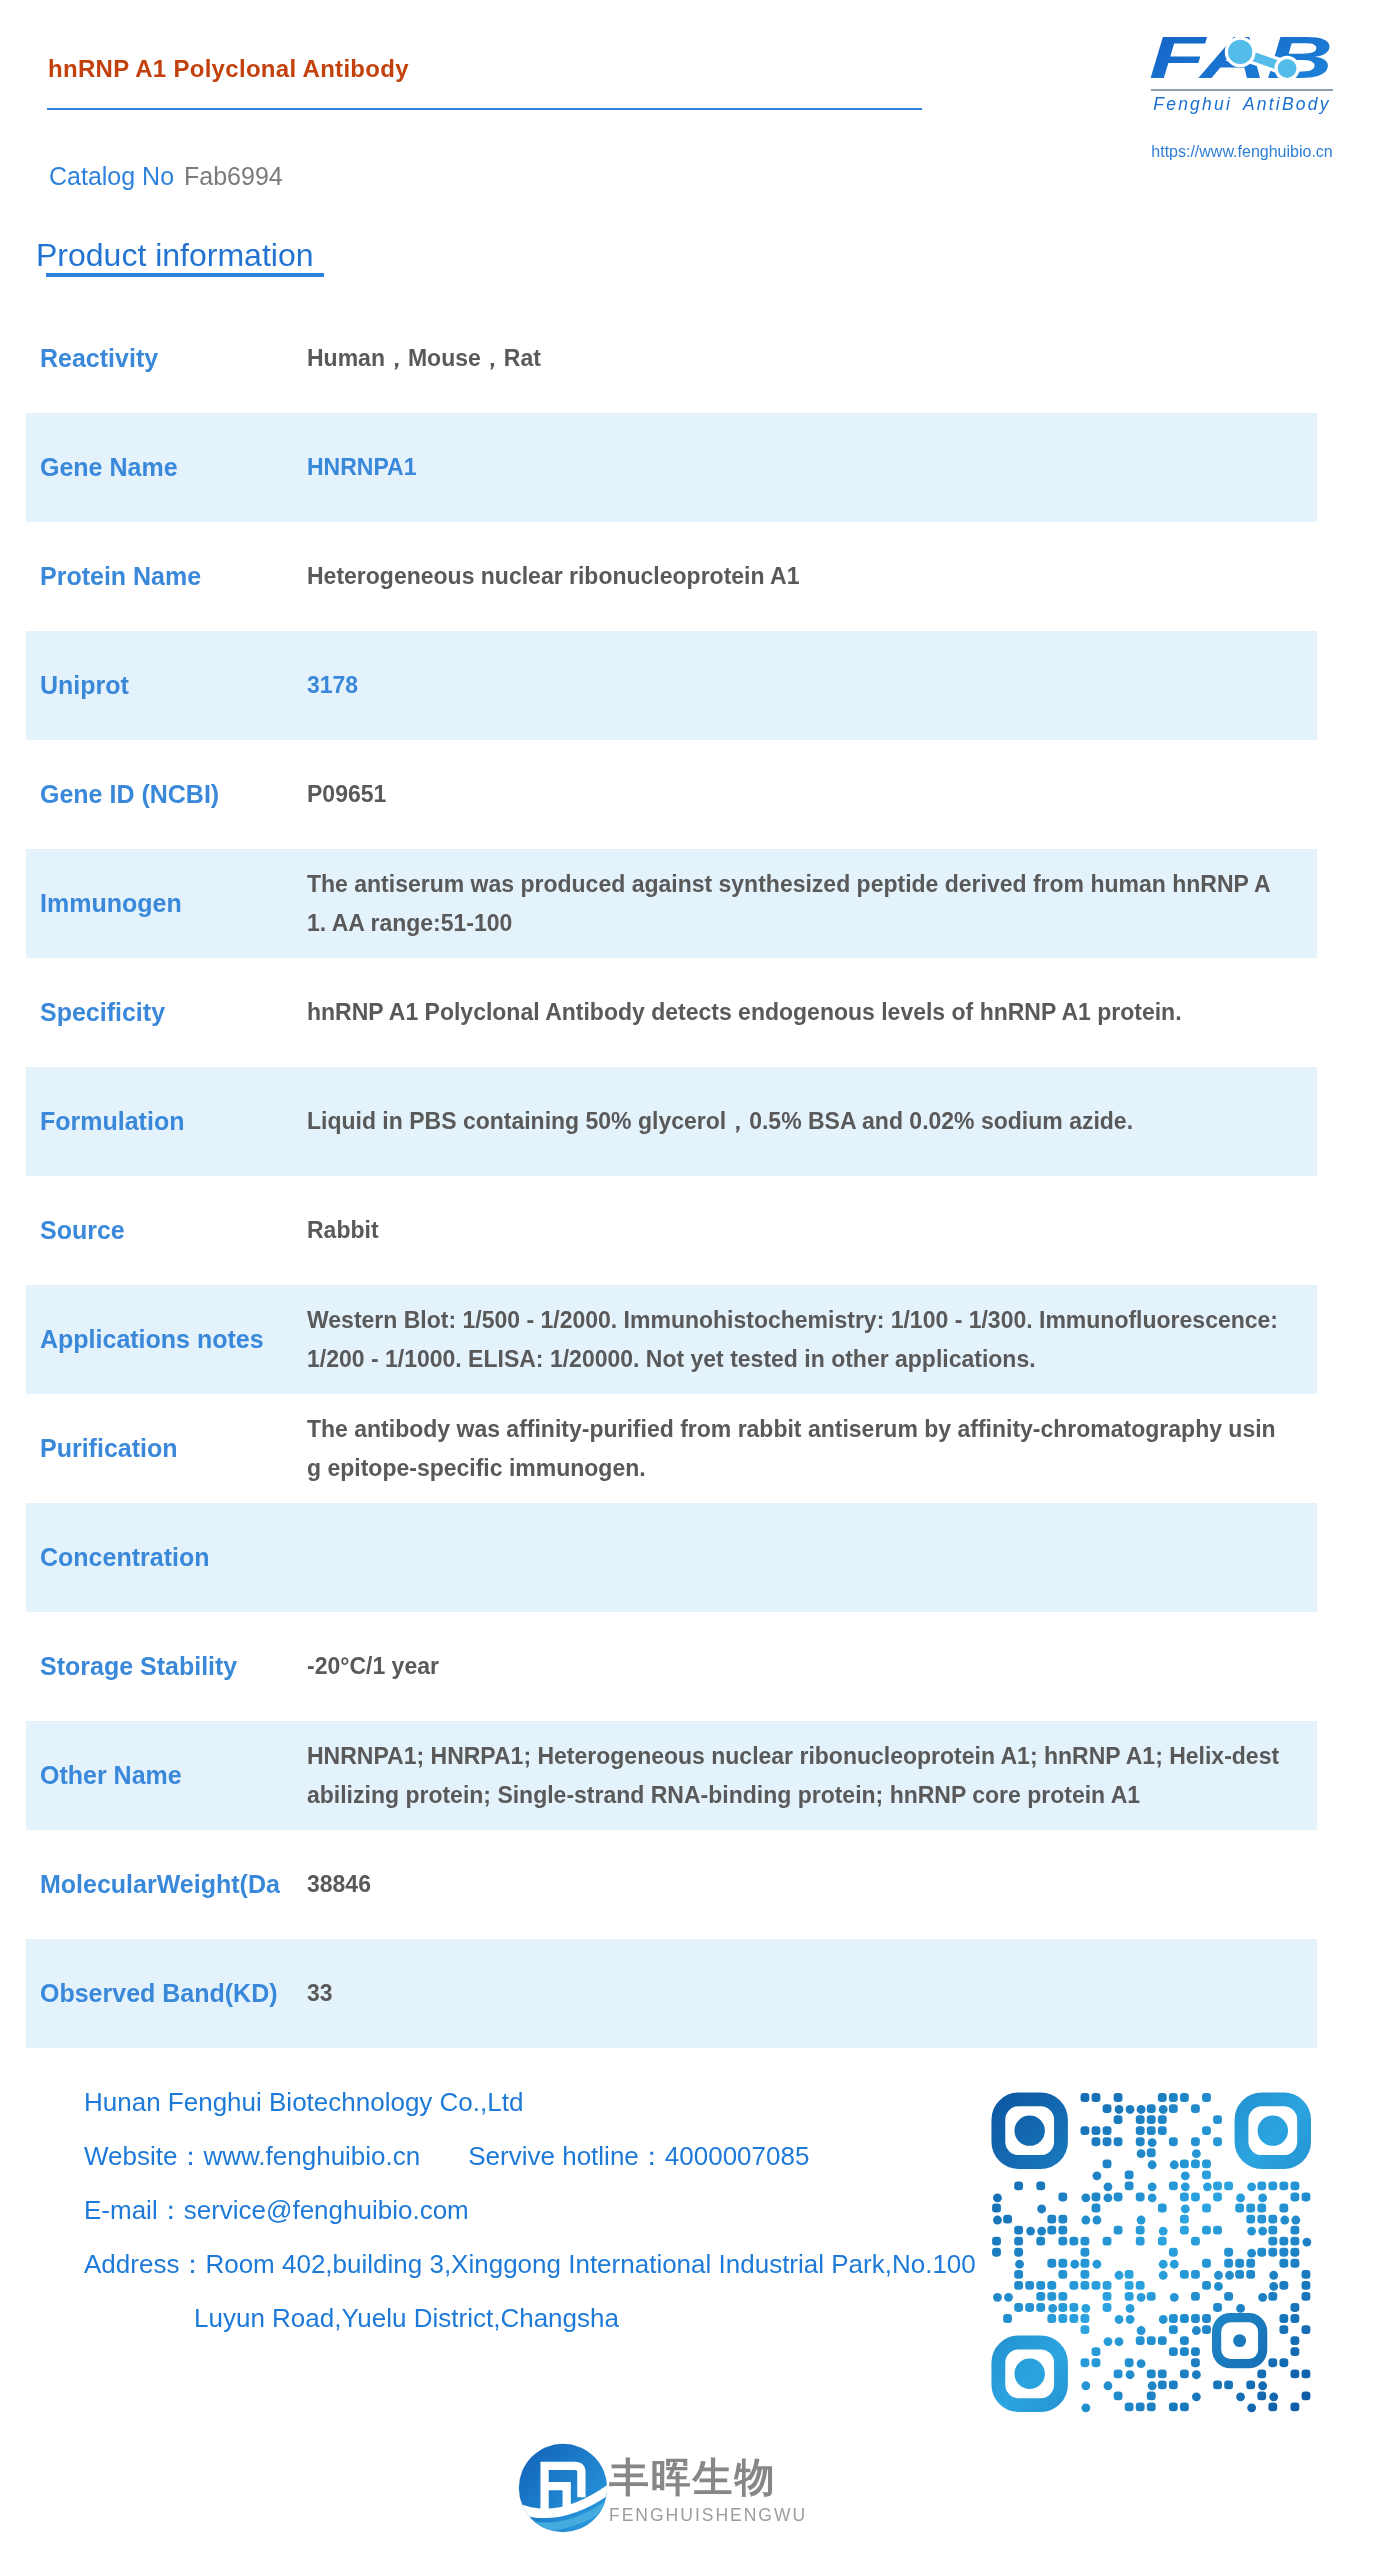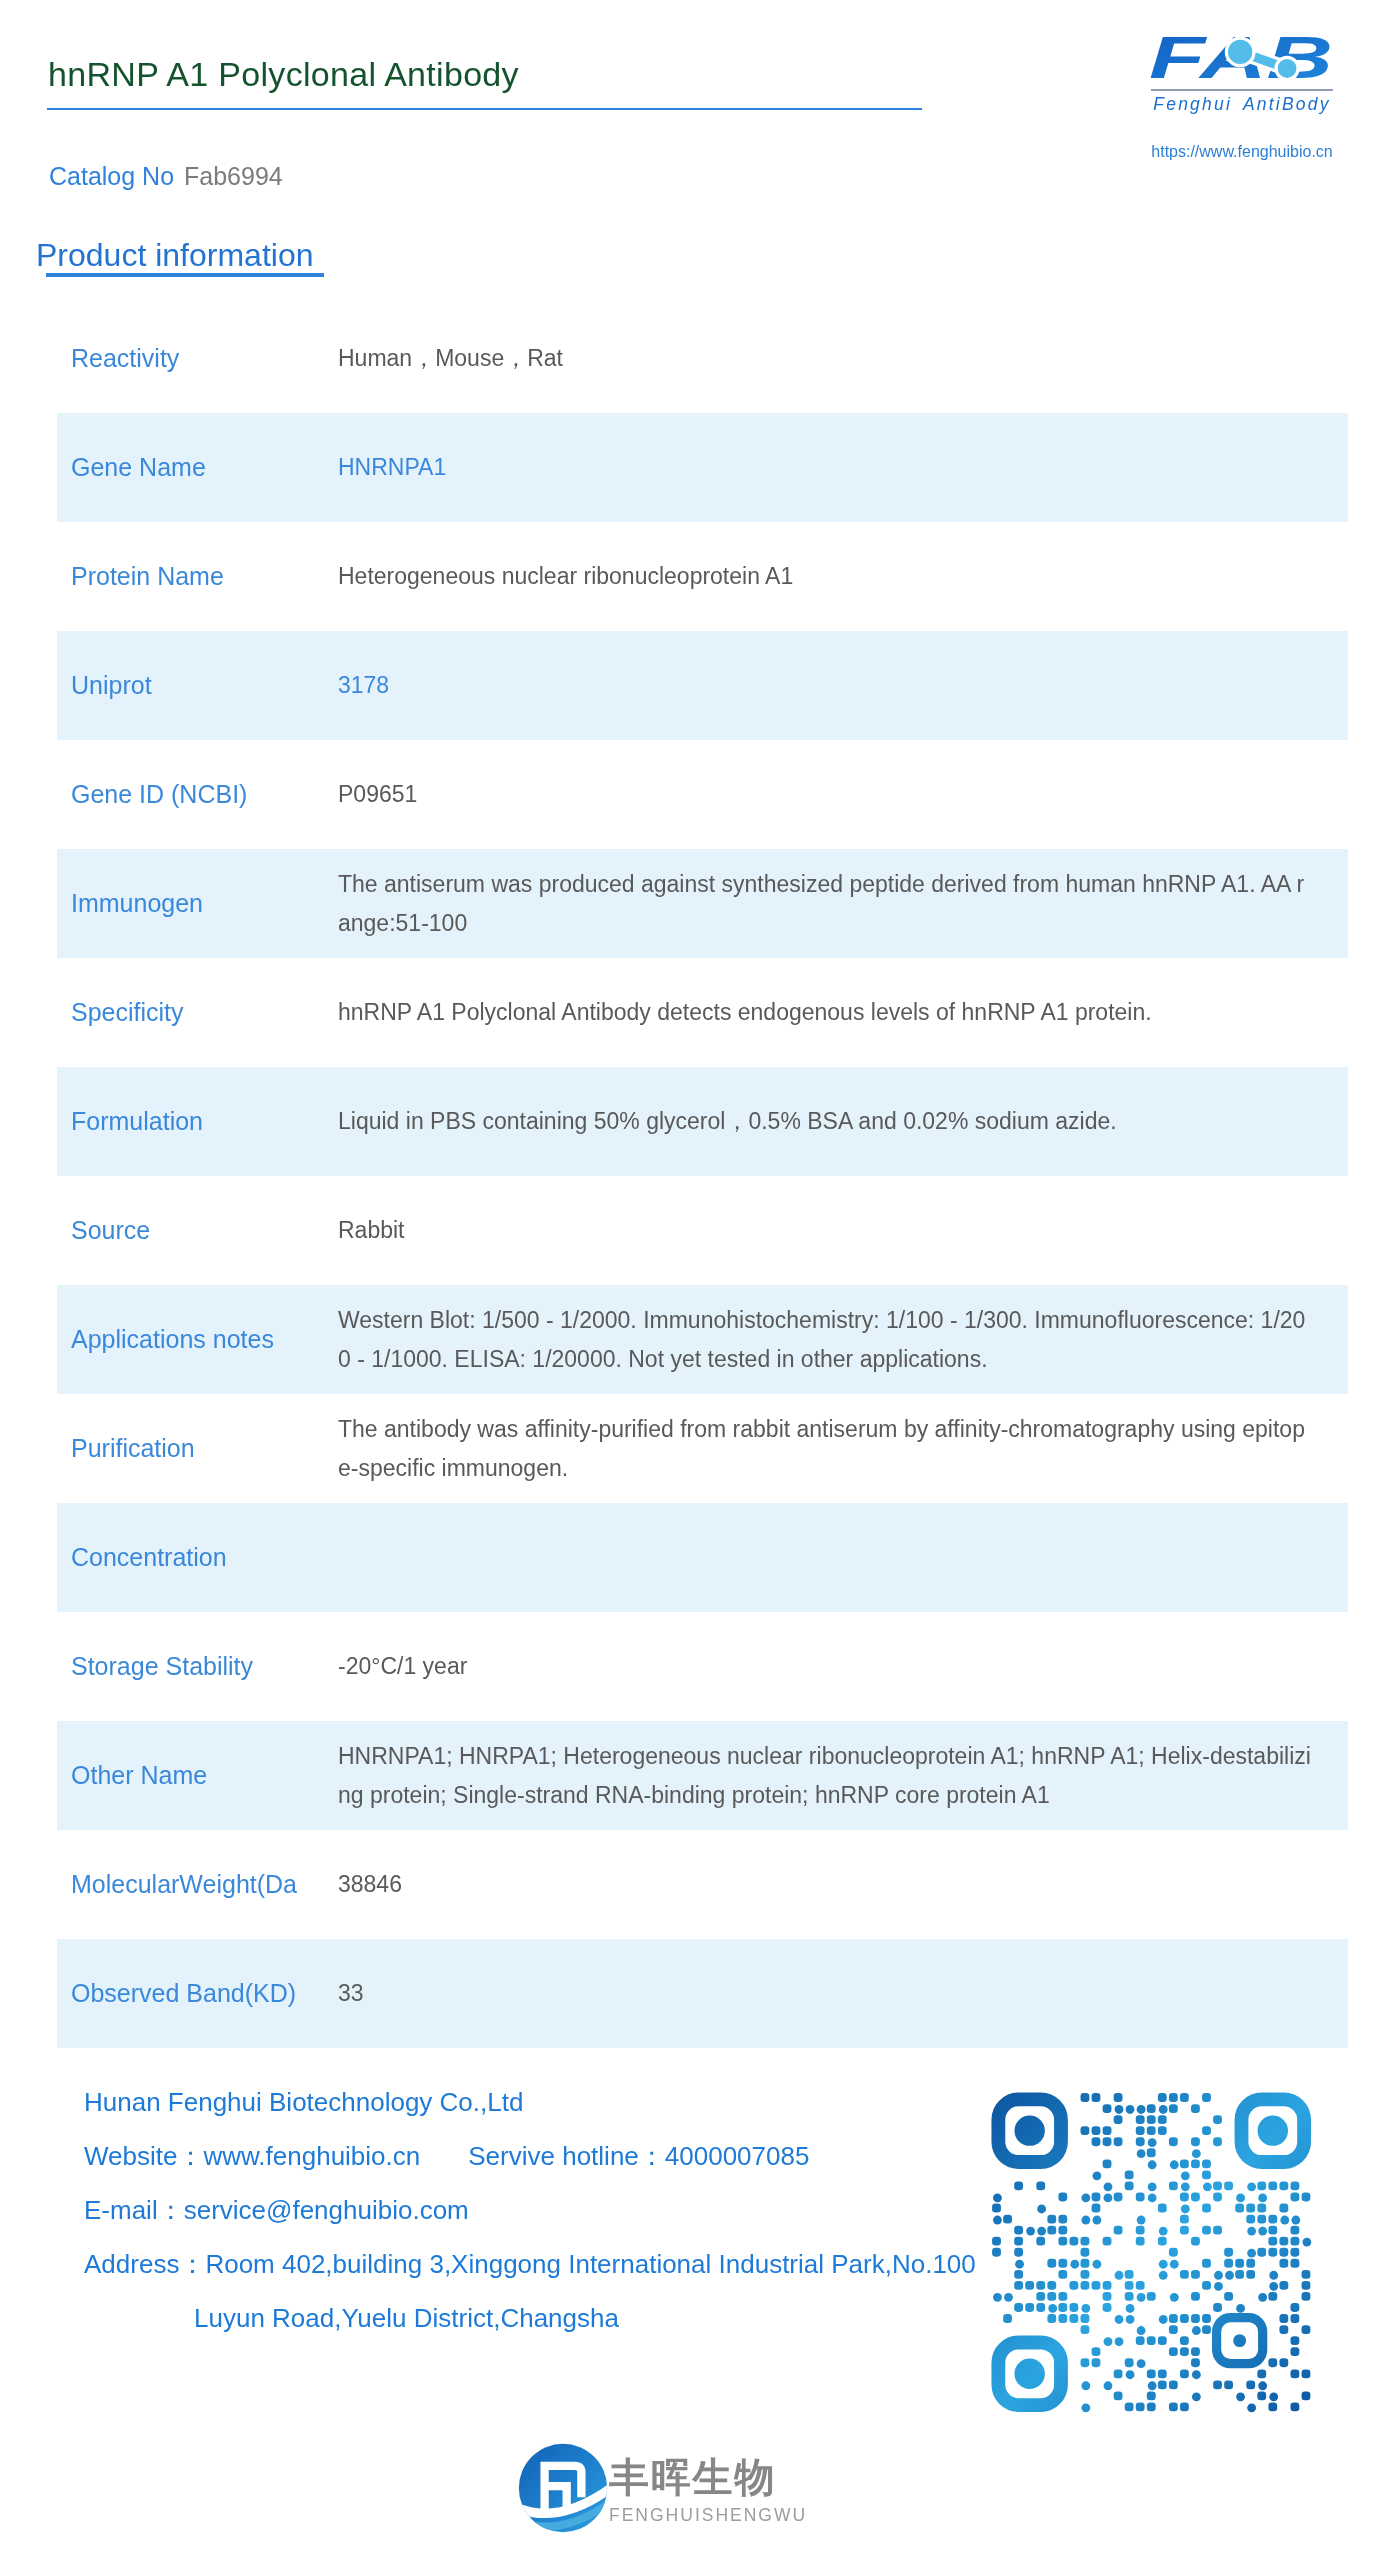--- a/index.html
+++ b/index.html
@@ -1,39 +1,39 @@
 <!DOCTYPE html>
 <html style="font-size:14.7px"><head>
 <meta charset="utf-8">
 <style>
   html,body{margin:0;padding:0;background:#fff;}
   .page{position:relative;width:1380px;height:2576px;background:#ffffff;overflow:hidden;
         font-family:"Liberation Sans","DejaVu Sans",sans-serif;}
 
   
-  .page-title{position:absolute;left:48px;top:55px;font-size:34px;font-weight:400;
-              color:#14532d;letter-spacing:0.3px;}
+  .page-title{position:absolute;left:48px;top:55px;font-size:24px;font-weight:700;
+              color:#c2410c;letter-spacing:0.3px;}
   .title-rule{position:absolute;left:47px;top:108px;width:875px;height:1.8px;background:#2e82dc;}
 
   .fab-logo{position:absolute;left:1148px;top:28px;width:188px;text-align:center;}
   .fab-rule{width:182px;height:1.8px;background:#8e9fb4;margin:0.9px auto 3.7px auto;}
   .fab-tagline{font-size:17.5px;font-weight:normal;font-style:italic;color:#1a6fd0;
                letter-spacing:2.2px;word-spacing:4.6px;white-space:nowrap;}
   .fab-url{display:block;margin-top:28px;font-size:16px;color:#2e7fd6;text-decoration:none;white-space:nowrap;}
 
   .catalog{position:absolute;left:49px;top:162px;font-size:25px;}
   .cat-label{display:inline-block;width:135px;color:#2e82dc;}
   .cat-value{color:#7b7b7b;}
 
   
   .section-title{position:absolute;left:36px;top:237px;font-size:32px;font-weight:400;color:#2374d2;}
   .section-rule{position:absolute;left:46px;top:273px;width:278px;height:3.7px;background:#2e82dc;}
 
   
-  .info-table{position:absolute;left:57px;top:304px;width:1291px;}
+  .info-table{position:absolute;left:26px;top:304px;width:1291px;font-weight:bold;}
   .row{display:flex;min-height:109px;align-items:center;background:#ffffff;}
   .row.alt{background:#e4f2fc;}
   .row-label{flex:0 0 267px;padding-left:14px;font-size:25px;color:#3a88da;line-height:33px;}
   .row-value{flex:1;padding-right:32px;font-size:23px;color:#595959;line-height:39px;word-break:break-all;}
   .row-value.val-blue{color:#3a88da;}
 
   
   .footer{position:absolute;left:75px;top:2075px;width:920px;font-size:26px;color:#1d7ad8;}
   .f-line{height:54px;line-height:54px;white-space:nowrap;margin-left:9px;}
   .f-link{color:#1d7ad8;text-decoration:none;}

